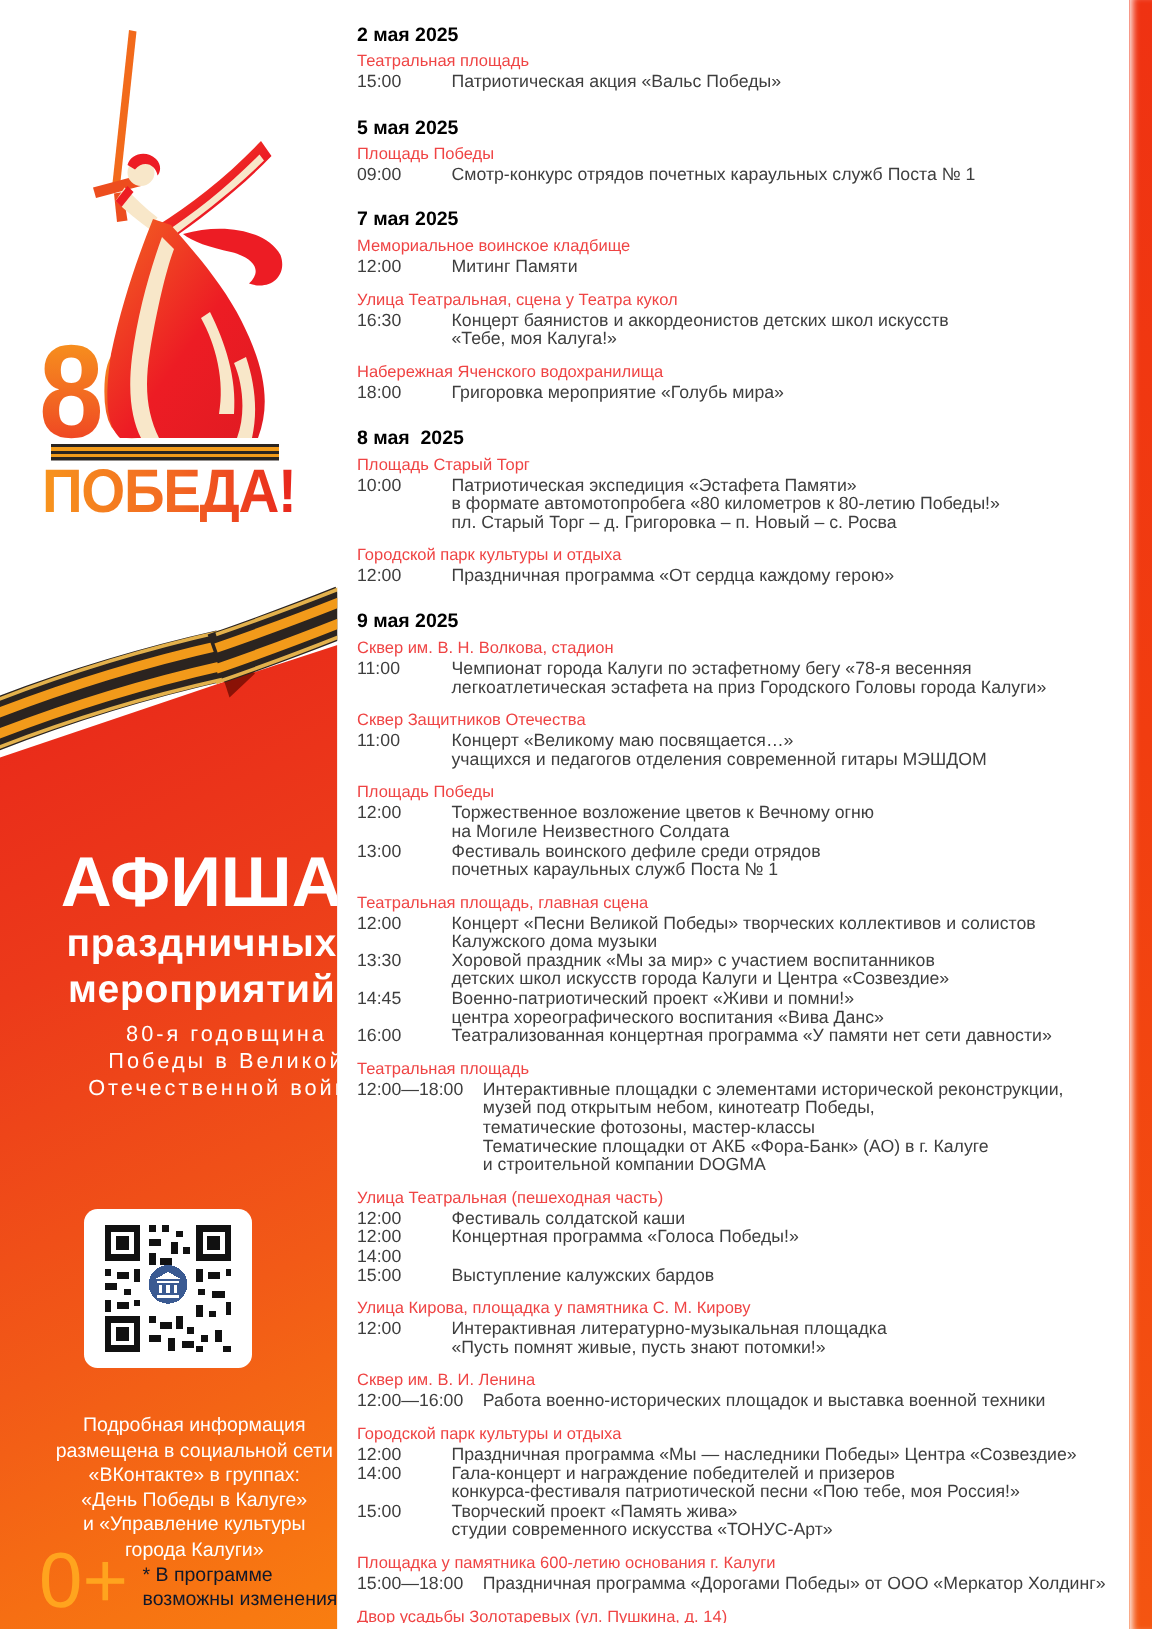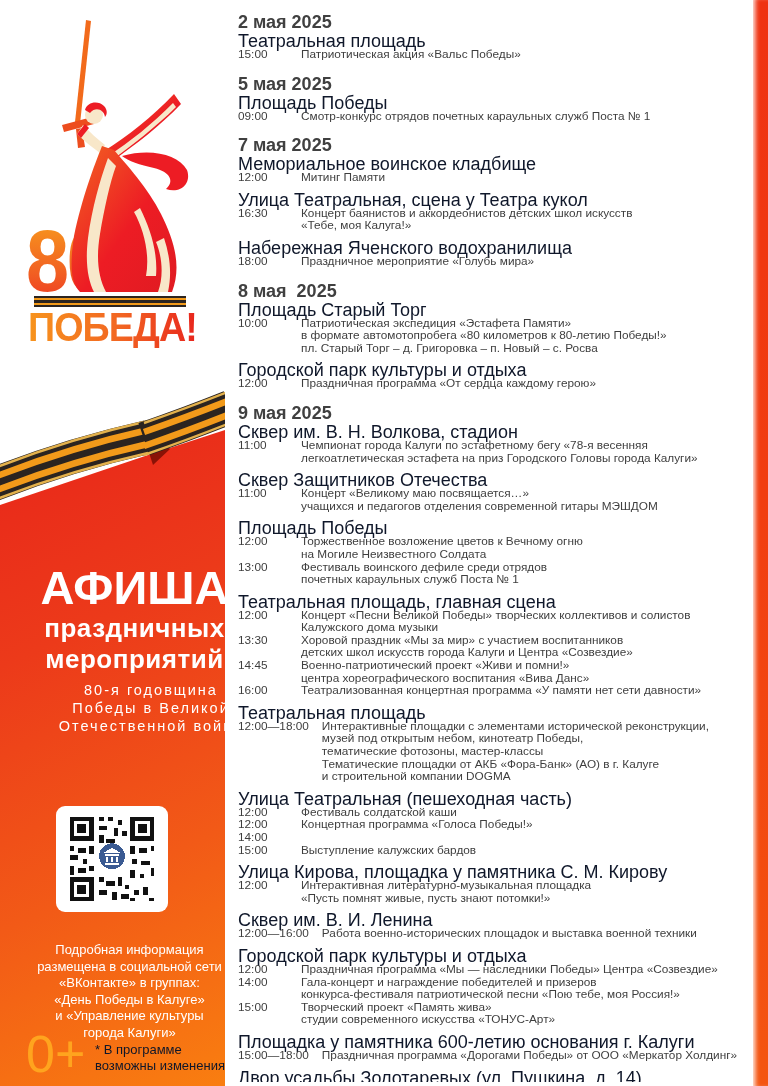--- a/index.html
+++ b/index.html
@@ -37,23 +37,23 @@
   .age-rating{position:absolute;left:26px;top:1028px;z-index:3;font-size:52px;line-height:52px;font-weight:400;color:#ffa41e;}
   .footnote{position:absolute;left:95px;top:1042px;z-index:3;font-size:13px;line-height:16px;color:#0f172a;white-space:pre-line;text-align:left;}
 
   
   .right-stripe{position:absolute;right:0;top:0;width:15px;height:1086px;z-index:5;
           background:linear-gradient(180deg,#ef3212 0%,#f13d10 45%,#f45511 100%);
           box-shadow:inset 5px 0 5px -3px rgba(255,255,255,.95);}
 
   
   .content{position:absolute;left:238px;top:10px;width:512px;height:1072px;overflow:hidden;}
-  .date{color:#404040;font-size:18px;line-height:21px;font-weight:700;margin-top:13px;white-space:pre-wrap;}
+  .date{color:#000000;font-size:13px;line-height:21px;font-weight:700;margin-top:13px;white-space:pre-wrap;}
   .date:first-child{margin-top:2px;}
-  .venue{color:#0f172a;font-size:18px;line-height:13px;margin-top:10px;}
+  .venue{color:#ef4444;font-size:11px;line-height:13px;margin-top:10px;}
   .date + .venue{margin-top:2px;}
   .event-row{display:flex;align-items:flex-start;color:#3e3e3e;font-size:11.8px;line-height:12.6px;}
   .event-time{min-width:50px;flex-shrink:0;margin-right:13px;white-space:nowrap;}
   .event-text{white-space:pre-line;}
 </style>
 </head>
 <body>
 
 <div class="sidebar">
 
@@ -215,21 +215,21 @@
     </div>
     <div class="venue">Улица Театральная, сцена у Театра кукол</div>
     <div class="event-row">
       <div class="event-time">16:30</div>
       <div class="event-text">Концерт баянистов и аккордеонистов детских школ искусств
 «Тебе, моя Калуга!»</div>
     </div>
     <div class="venue">Набережная Яченского водохранилища</div>
     <div class="event-row">
       <div class="event-time">18:00</div>
-      <div class="event-text">Праздничное мероприятие «Голубь мира»</div>
+      <div class="event-text">Григоровка мероприятие «Голубь мира»</div>
     </div>
     <div class="date">8 мая  2025</div>
     <div class="venue">Площадь Старый Торг</div>
     <div class="event-row">
       <div class="event-time">10:00</div>
       <div class="event-text">Патриотическая экспедиция «Эстафета Памяти»
 в формате автомотопробега «80 километров к 80-летию Победы!»
 пл. Старый Торг – д. Григоровка – п. Новый – с. Росва</div>
     </div>
     <div class="venue">Городской парк культуры и отдыха</div>

